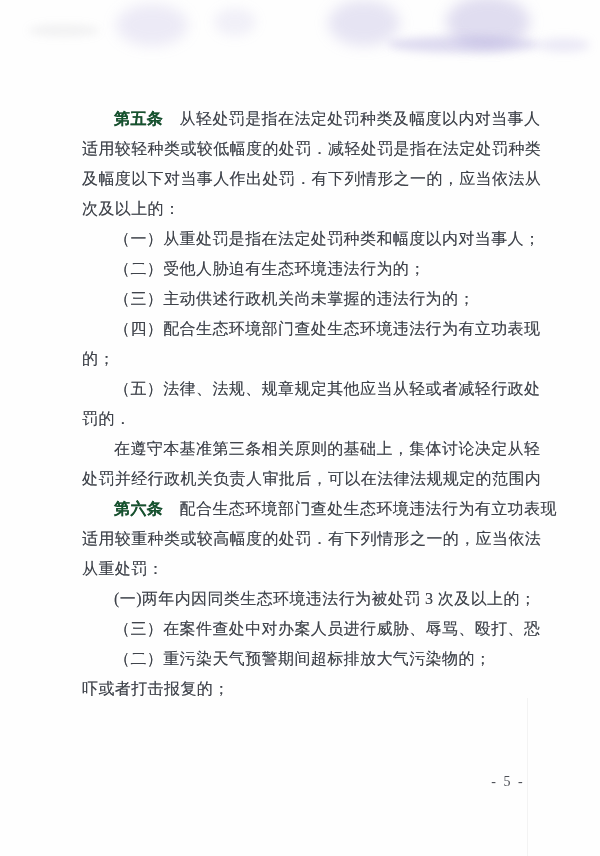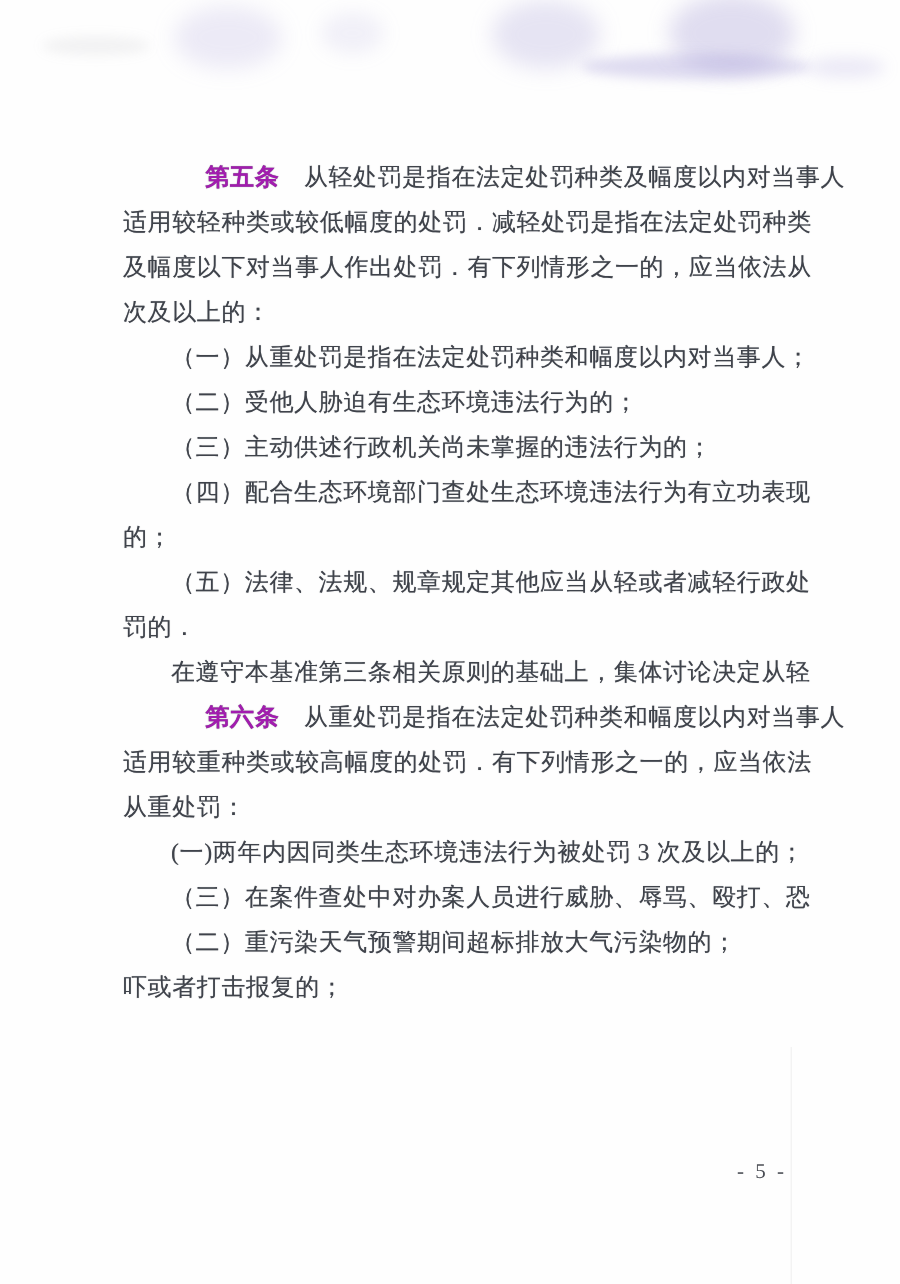--- a/index.html
+++ b/index.html
@@ -27,23 +27,22 @@
     line-height: 30px;
     font-size: 16px;
     letter-spacing: 0.4px;
     white-space: nowrap;
     color: #3f434b;
     text-shadow: 0 0 0.5px rgba(63,67,75,0.55);
   }
   .indent { padding-left: 32px; }
   .term {
     font-weight: bold;
-    color: #a21caf;
+    color: #14532d;
     text-shadow: 0 0 0.6px rgba(40,44,52,0.7);
-    margin-left: 23px;
   }
   
   .page-number {
     position: absolute;
     left: 476px;
     top: 774px;
     width: 64px;
     text-align: center;
     font-size: 14px;
     letter-spacing: 2px;
@@ -92,21 +91,22 @@
     <div class="line"><span>及幅度以下对当事人作出处罚．有下列情形之一的，应当依法从</span></div>
     <div class="line"><span>次及以上的：</span></div>
     <div class="line indent"><span>（一）从重处罚是指在法定处罚种类和幅度以内对当事人；</span></div>
     <div class="line indent"><span>（二）受他人胁迫有生态环境违法行为的；</span></div>
     <div class="line indent"><span>（三）主动供述行政机关尚未掌握的违法行为的；</span></div>
     <div class="line indent"><span>（四）配合生态环境部门查处生态环境违法行为有立功表现</span></div>
     <div class="line"><span>的；</span></div>
     <div class="line indent"><span>（五）法律、法规、规章规定其他应当从轻或者减轻行政处</span></div>
     <div class="line"><span>罚的．</span></div>
     <div class="line indent"><span>在遵守本基准第三条相关原则的基础上，集体讨论决定从轻</span></div>
-    <div class="line indent"><span class="term">第六条</span><span>　从重处罚是指在法定处罚种类和幅度以内对当事人</span></div>
+    <div class="line"><span>处罚并经行政机关负责人审批后，可以在法律法规规定的范围内</span></div>
+    <div class="line indent"><span class="term">第六条</span><span>　配合生态环境部门查处生态环境违法行为有立功表现</span></div>
     <div class="line"><span>适用较重种类或较高幅度的处罚．有下列情形之一的，应当依法</span></div>
     <div class="line"><span>从重处罚：</span></div>
     <div class="line indent"><span>(一)两年内因同类生态环境违法行为被处罚 3 次及以上的；</span></div>
     <div class="line indent"><span>（三）在案件查处中对办案人员进行威胁、辱骂、殴打、恐</span></div>
     <div class="line indent"><span>（二）重污染天气预警期间超标排放大气污染物的；</span></div>
     <div class="line"><span>吓或者打击报复的；</span></div>
   </div>
 
   <div class="fold-line"></div>
 

